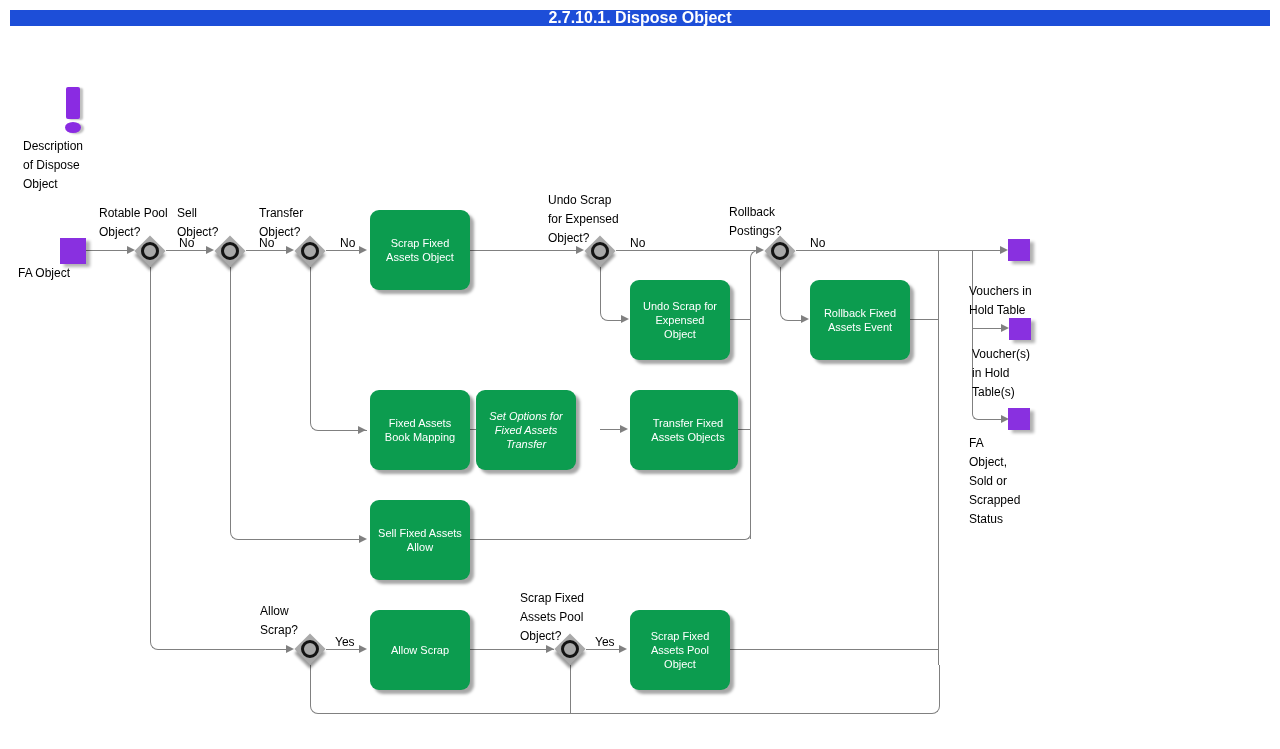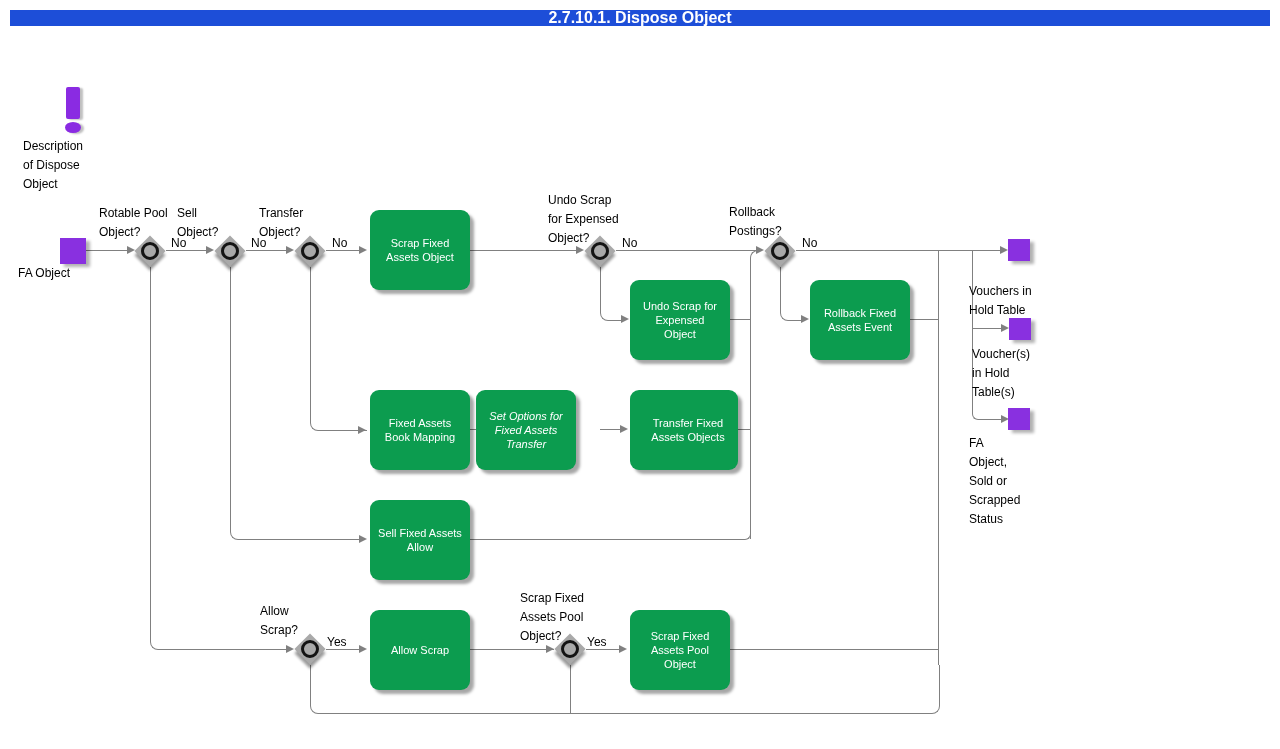--- a/index.html
+++ b/index.html
@@ -16,21 +16,21 @@
        box-shadow:4px 3px 3px rgba(0,0,0,0.3);}
   .sq.start{width:26px;height:26px;}
   .diamond{position:absolute;width:32px;height:32px;}
   .diamond .shape{position:absolute;left:5px;top:5px;right:5px;bottom:5px;
        background:#A9A9A9;transform:rotate(45deg);
        box-shadow:3px 3px 3px rgba(0,0,0,0.4);}
   .diamond .ring{position:absolute;left:50%;top:50%;width:12px;height:12px;
        margin:-9px 0 0 -9px;border:3px solid #141414;border-radius:50%;}
   .lbl{position:absolute;width:100px;font-size:12px;line-height:19px;
        text-align:left;white-space:pre-line;}
-  .edge-lbl{position:absolute;font-size:12px;}
+  .edge-lbl{position:absolute;font-size:12px;margin-left:8px;}
   .h-line{position:absolute;border-top:1px solid #808080;}
   .v-line{position:absolute;border-left:1px solid #808080;}
   .elbow{position:absolute;}
   .arr{position:absolute;width:0;height:0;border-top:4px solid transparent;
        border-bottom:4px solid transparent;border-left:8px solid #808080;}
   .excl-stem{position:absolute;left:66px;top:87px;width:14px;height:32px;
        background:#8A2BE2;border-radius:2px;box-shadow:3px 1px 2px rgba(0,0,0,0.25);}
   .excl-dot{position:absolute;left:65px;top:122px;width:16px;height:11px;
        background:#8A2BE2;border-radius:50%;box-shadow:3px 1px 2px rgba(0,0,0,0.25);}
 </style>

